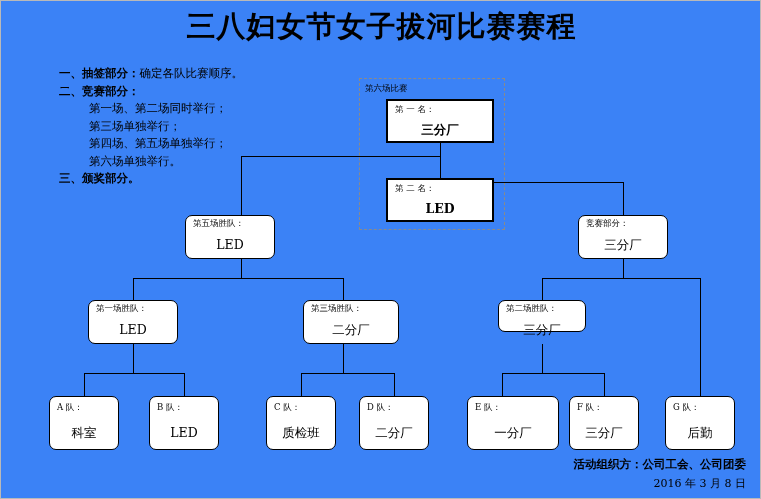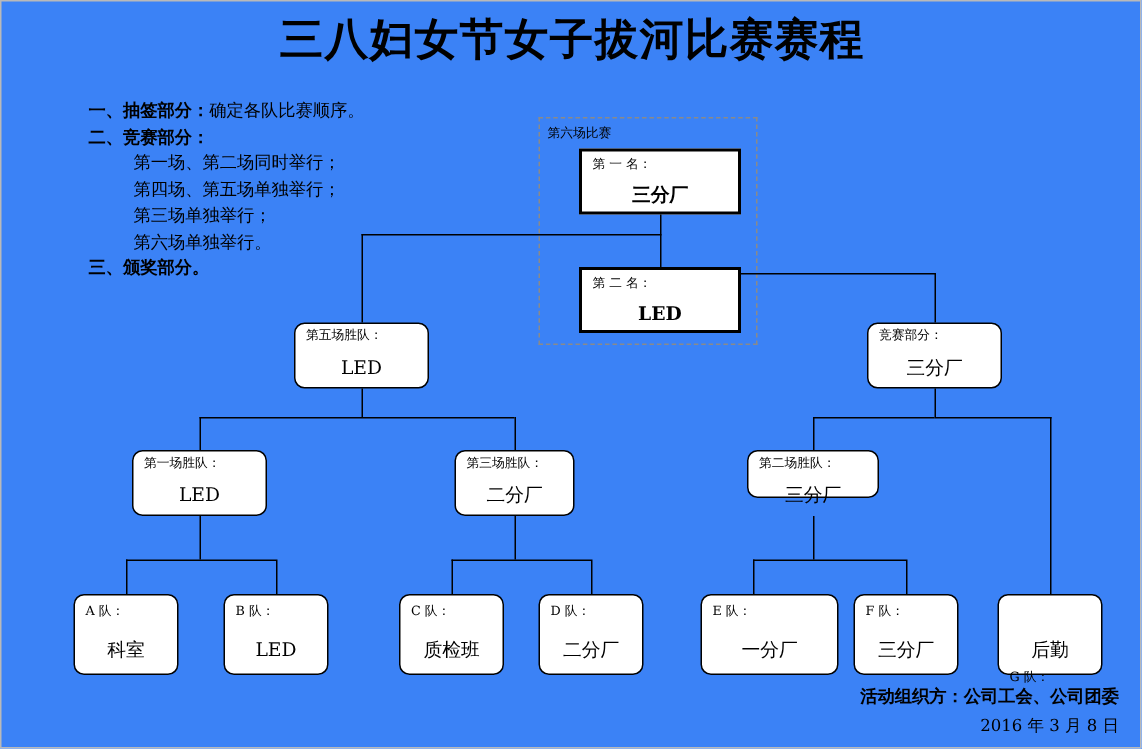--- a/index.html
+++ b/index.html
@@ -123,63 +123,63 @@
   <div class="title">三八妇女节女子拔河比赛赛程</div>
 
   <div class="notes">
     <div class="note-line">
       <span class="n-head">一、抽签部分：</span><span>确定各队比赛顺序。</span>
     </div>
     <div class="note-line">
       <span class="n-head">二、竞赛部分：</span>
     </div>
     <div class="note-line indent">第一场、第二场同时举行；</div>
+    <div class="note-line indent">第三场单独举行；</div>
     <div class="note-line indent">第四场、第五场单独举行；</div>
-    <div class="note-line indent">第三场单独举行；</div>
     <div class="note-line indent">第六场单独举行。</div>
     <div class="note-line bold">三、颁奖部分。</div>
   </div>
 
   <div class="dashed-region" style="left:358px; top:77px; width:146px; height:152px;"></div>
   <div class="region-label" style="left:364px; top:82px;">第六场比赛</div>
 
   <div class="box sq" style="left:385px; top:98px; width:108px; height:44px;">
     <div class="cap" style="top:3px;">第 一 名：</div>
     <div class="val" style="top:21px;">三分厂</div>
   </div>
 
   <div class="box sq" style="left:385px; top:177px; width:108px; height:44px;">
     <div class="cap" style="top:3px;">第 二 名：</div>
     <div class="val" style="top:21px;">LED</div>
   </div>
 
   <div class="ln v" style="left:439px; top:142px; height:35px;"></div>
 
-  <div class="box" style="left:195px; top:214px; width:90px; height:44px;">
+  <div class="box" style="left:184px; top:214px; width:90px; height:44px;">
     <div class="cap">第五场胜队：</div>
     <div class="val" style="top:21px;">LED</div>
   </div>
 
   <div class="box" style="left:577px; top:214px; width:90px; height:44px;">
     <div class="cap">竞赛部分：</div>
     <div class="val" style="top:21px;">三分厂</div>
   </div>
 
   <div class="ln v" style="left:240px; top:155px; height:59px;"></div>
   <div class="ln h" style="left:240px; top:155px; width:200px;"></div>
 
   <div class="ln v" style="left:622px; top:181px; height:33px;"></div>
   <div class="ln h" style="left:493px; top:181px; width:130px;"></div>
 
   <div class="box" style="left:87px; top:299px; width:90px; height:44px;">
     <div class="cap">第一场胜队：</div>
     <div class="val" style="top:21px;">LED</div>
   </div>
 
-  <div class="box" style="left:302px; top:299px; width:80px; height:44px;">
+  <div class="box" style="left:302px; top:299px; width:96px; height:44px;">
     <div class="cap">第三场胜队：</div>
     <div class="val" style="top:21px;">二分厂</div>
   </div>
 
   <div class="box" style="left:497px; top:299px; width:88px; height:32px;">
     <div class="cap">第二场胜队：</div>
     <div class="val" style="top:21px;">三分厂</div>
   </div>
 
   <div class="ln h" style="left:132px; top:277px; width:210px;"></div>
@@ -209,21 +209,21 @@
   </div>
   <div class="box" style="left:466px; top:395px; width:92px; height:54px;">
     <div class="cap" style="top:5px;">E 队：</div>
     <div class="val" style="top:28px;">一分厂</div>
   </div>
   <div class="box" style="left:568px; top:395px; width:70px; height:54px;">
     <div class="cap" style="top:5px;">F 队：</div>
     <div class="val" style="top:28px;">三分厂</div>
   </div>
   <div class="box" style="left:664px; top:395px; width:70px; height:54px;">
-    <div class="cap" style="top:5px;margin-top:44px;">G 队：</div>
+    <div class="cap" style="top:5px;">G 队：</div>
     <div class="val" style="top:28px;">后勤</div>
   </div>
 
   <div class="ln h" style="left:83px; top:372px; width:100px;"></div>
   <div class="ln v" style="left:132px; top:343px; height:29px;"></div>
   <div class="ln v" style="left:83px; top:372px; height:23px;"></div>
   <div class="ln v" style="left:183px; top:372px; height:23px;"></div>
 
   <div class="ln h" style="left:300px; top:372px; width:93px;"></div>
   <div class="ln v" style="left:342px; top:343px; height:29px;"></div>

